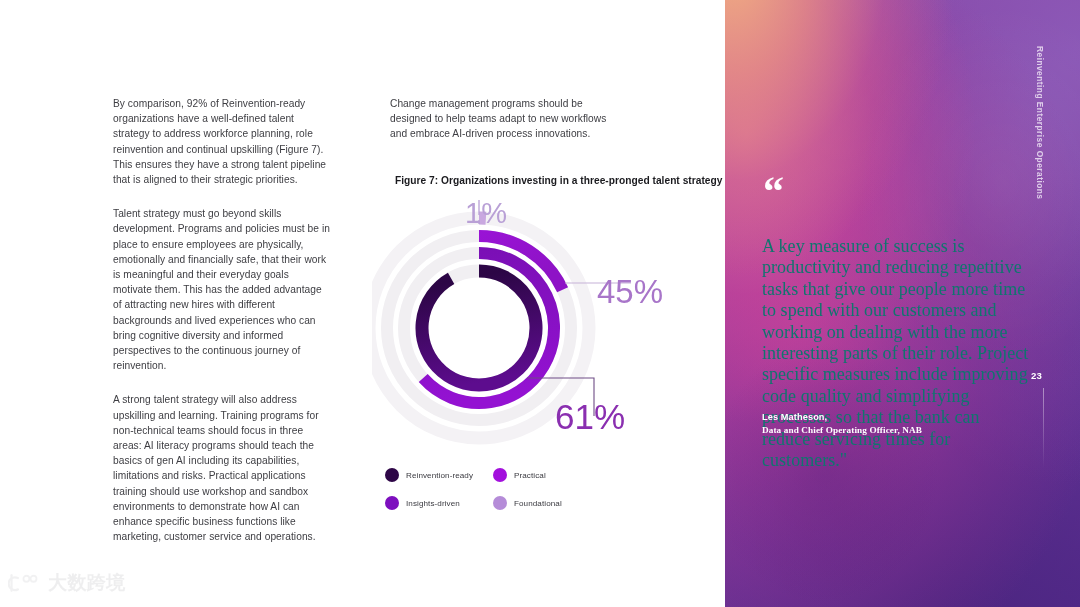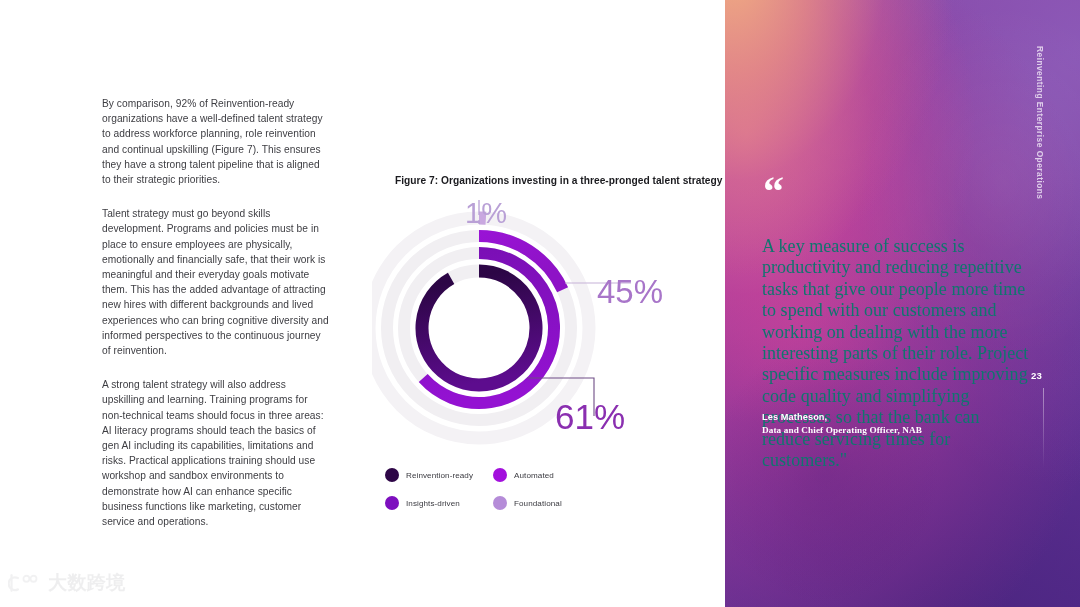--- a/index.html
+++ b/index.html
@@ -14,21 +14,21 @@
 
   
   .body-col{
     position:absolute;
     font-family:"Liberation Sans", sans-serif;
     font-size:10.2px;
     line-height:15.2px;
     color:#3d3d42;
     letter-spacing:.005em;
   }
-  .body-col p{margin:0 0 19px 0;}
+  .body-col p{margin:0 0 19px 11px;}
   .col-1{left:102px;top:96px;width:228px;}
   .col-2{left:379px;top:96px;width:236px;}
 
   .fig-title{
     position:absolute;left:379px;top:175px;width:350px;
     font-size:10.2px;font-weight:bold;color:#1b1b1f;
     letter-spacing:.002em;
     padding-left:16px;
   }
 
@@ -131,20 +131,23 @@
 <body>
 
 <div class="page">
 
   <div class="body-col col-1">
     <p>By comparison, 92% of Reinvention-ready organizations have a well-defined talent strategy to address workforce planning, role reinvention and continual upskilling (Figure 7). This ensures they have a strong talent pipeline that is aligned to their strategic priorities.</p>
     <p>Talent strategy must go beyond skills development. Programs and policies must be in place to ensure employees are physically, emotionally and financially safe, that their work is meaningful and their everyday goals motivate them. This has the added advantage of attracting new hires with different backgrounds and lived experiences who can bring cognitive diversity and informed perspectives to the continuous journey of reinvention.</p>
     <p>A strong talent strategy will also address upskilling and learning. Training programs for non-technical teams should focus in three areas: AI literacy programs should teach the basics of gen AI including its capabilities, limitations and risks. Practical applications training should use workshop and sandbox environments to demonstrate how AI can enhance specific business functions like marketing, customer service and operations.</p>
   </div>
 
+  <div class="body-col col-2">
+    <p>Change management programs should be designed to help teams adapt to new workflows and embrace AI-driven process innovations.</p>
+  </div>
 
   <div class="fig-title">Figure 7: Organizations investing in a three-pronged talent strategy</div>
 
   <div class="chart-wrap">
     <svg width="330" height="260" viewBox="0 0 330 260">
       <g transform="translate(107,132)">
 
         <circle r="110" fill="none" stroke="#f4f2f5" stroke-width="13"></circle>
         <circle r="92" fill="none" stroke="#f1eff2" stroke-width="12"></circle>
         <circle r="75" fill="none" stroke="#f1eff2" stroke-width="12"></circle>
@@ -187,21 +190,21 @@
   <div class="pct-label pct-61">61%</div>
 
   <div class="legend">
     <div class="legend-grid">
       <div class="legend-item">
         <span class="legend-dot" style="background:#2e0647"></span>
         <span class="legend-text">Reinvention-ready</span>
       </div>
       <div class="legend-item">
         <span class="legend-dot" style="background:#a310dd"></span>
-        <span class="legend-text">Automated</span>
+        <span class="legend-text">Practical</span>
       </div>
       <div class="legend-item">
         <span class="legend-dot" style="background:#7d0fbe"></span>
         <span class="legend-text">Insights-driven</span>
       </div>
       <div class="legend-item">
         <span class="legend-dot" style="background:#b58cd8"></span>
         <span class="legend-text">Foundational</span>
       </div>
     </div>

